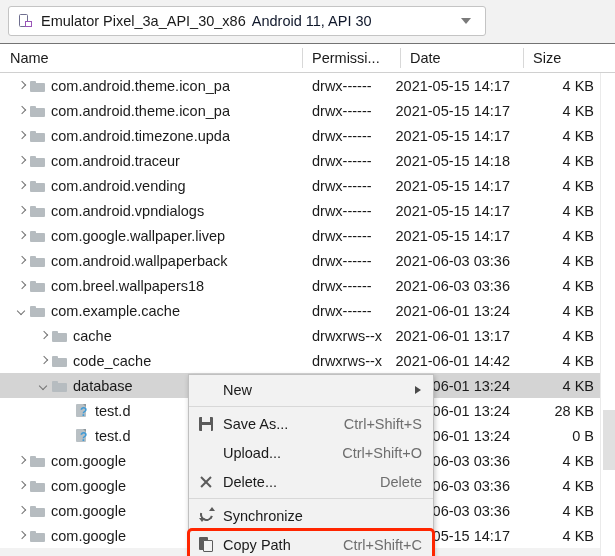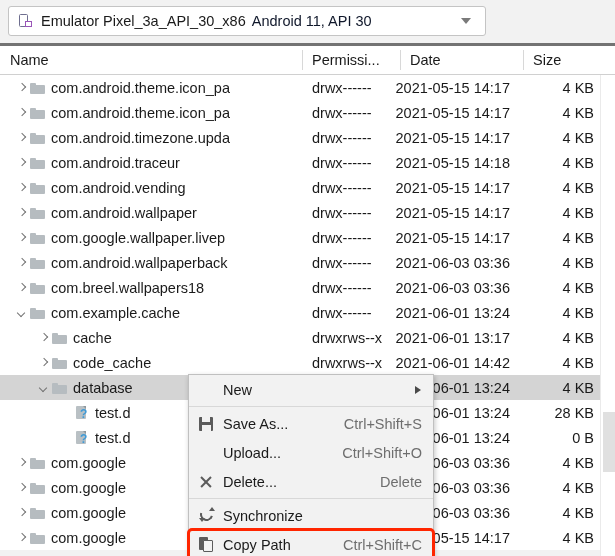--- a/index.html
+++ b/index.html
@@ -30,21 +30,21 @@
   .device-meta { font-size: 14.5px; color: #0f172a; white-space: nowrap; margin-left: 6px; }
   .combo-arrow {
     margin-left: auto; width: 0; height: 0;
     border-left: 5.5px solid transparent; border-right: 5.5px solid transparent;
     border-top: 6px solid #7a7a7a; margin-right: 8px;
   }
 
   
   .table-wrap {
     position: absolute; left: 0; top: 43px; width: 615px; height: 378px;
-    background: #ffffff; border-top: 3px solid #737373;
+    background: #ffffff; border-top: 1px solid #737373;
   }
   .thead {
     position: relative; height: 29px; background: #ffffff;
     border-bottom: 1px solid #d0d0d0;
   }
   .th {
     position: absolute; top: 0; height: 28px; line-height: 28px;
     font-size: 14.5px; color: #1a1a1a; padding-left: 10px;
     white-space: nowrap; overflow: hidden;
   }
@@ -287,21 +287,21 @@
           <div class="cell-date">2021-05-15 14:17</div>
           <div class="cell-size">4 KB</div>
         </div>
         <div class="row">
           <div class="cell-name" style="padding-left: 14px;">
             <span class="twisty right"></span>
             <span class="folder-icon">
               <span class="tab"></span>
               <span class="body"></span>
             </span>
-            <span class="name-text">com.android.wallpaper</span>
+            <span class="name-text">com.android.vpndialogs</span>
           </div>
           <div class="cell-perm">drwx------</div>
           <div class="cell-date">2021-05-15 14:17</div>
           <div class="cell-size">4 KB</div>
         </div>
         <div class="row">
           <div class="cell-name" style="padding-left: 14px;">
             <span class="twisty right"></span>
             <span class="folder-icon">
               <span class="tab"></span>

